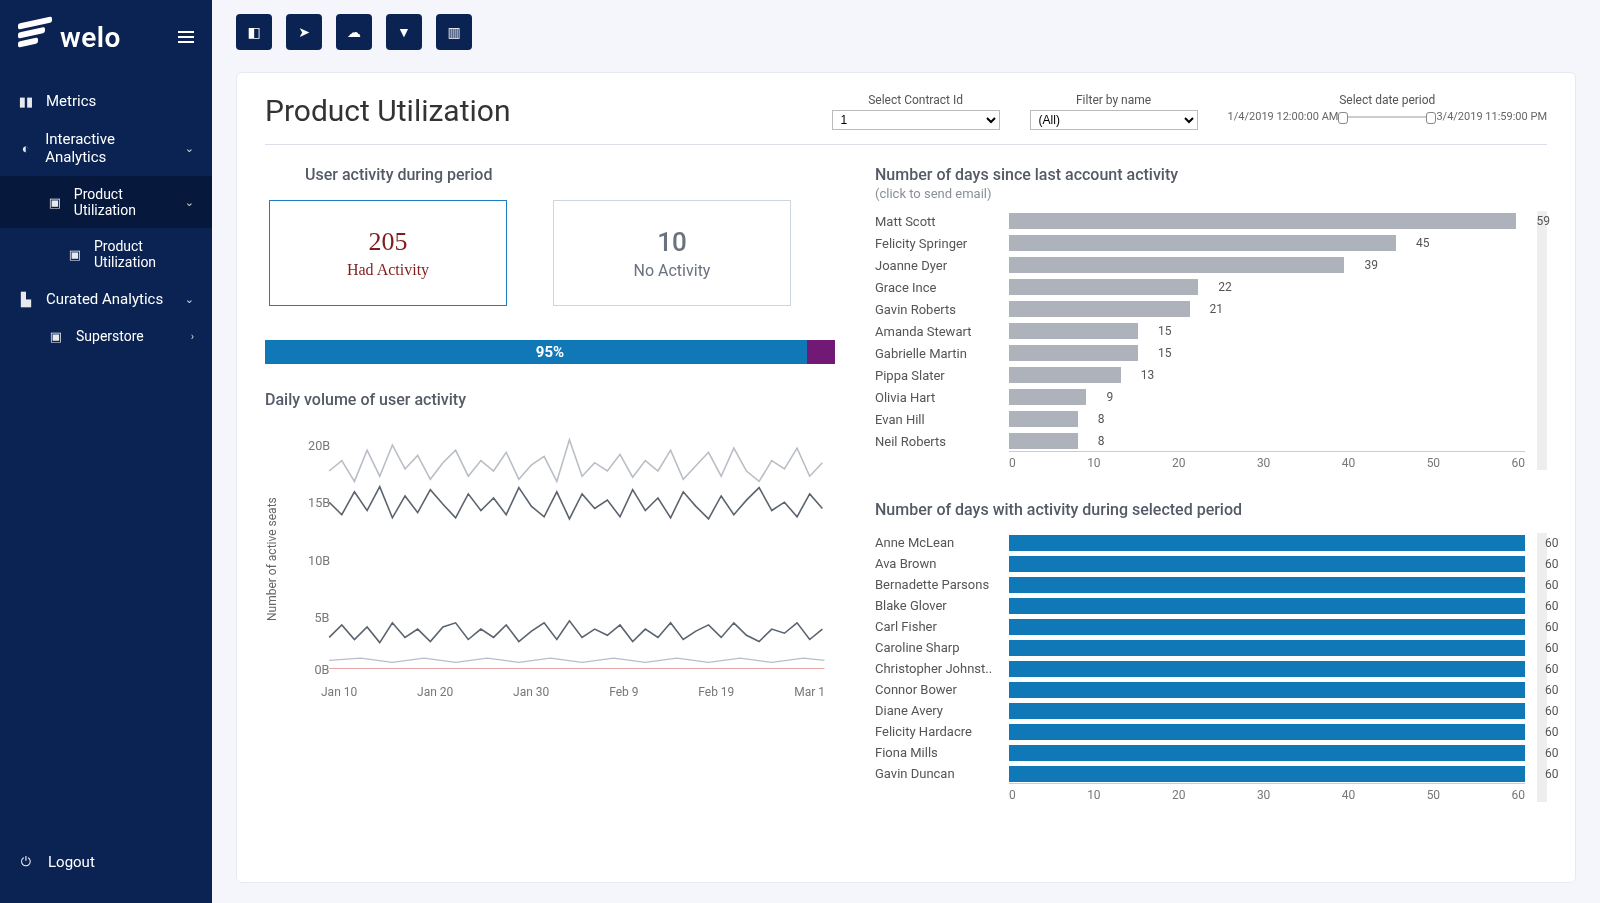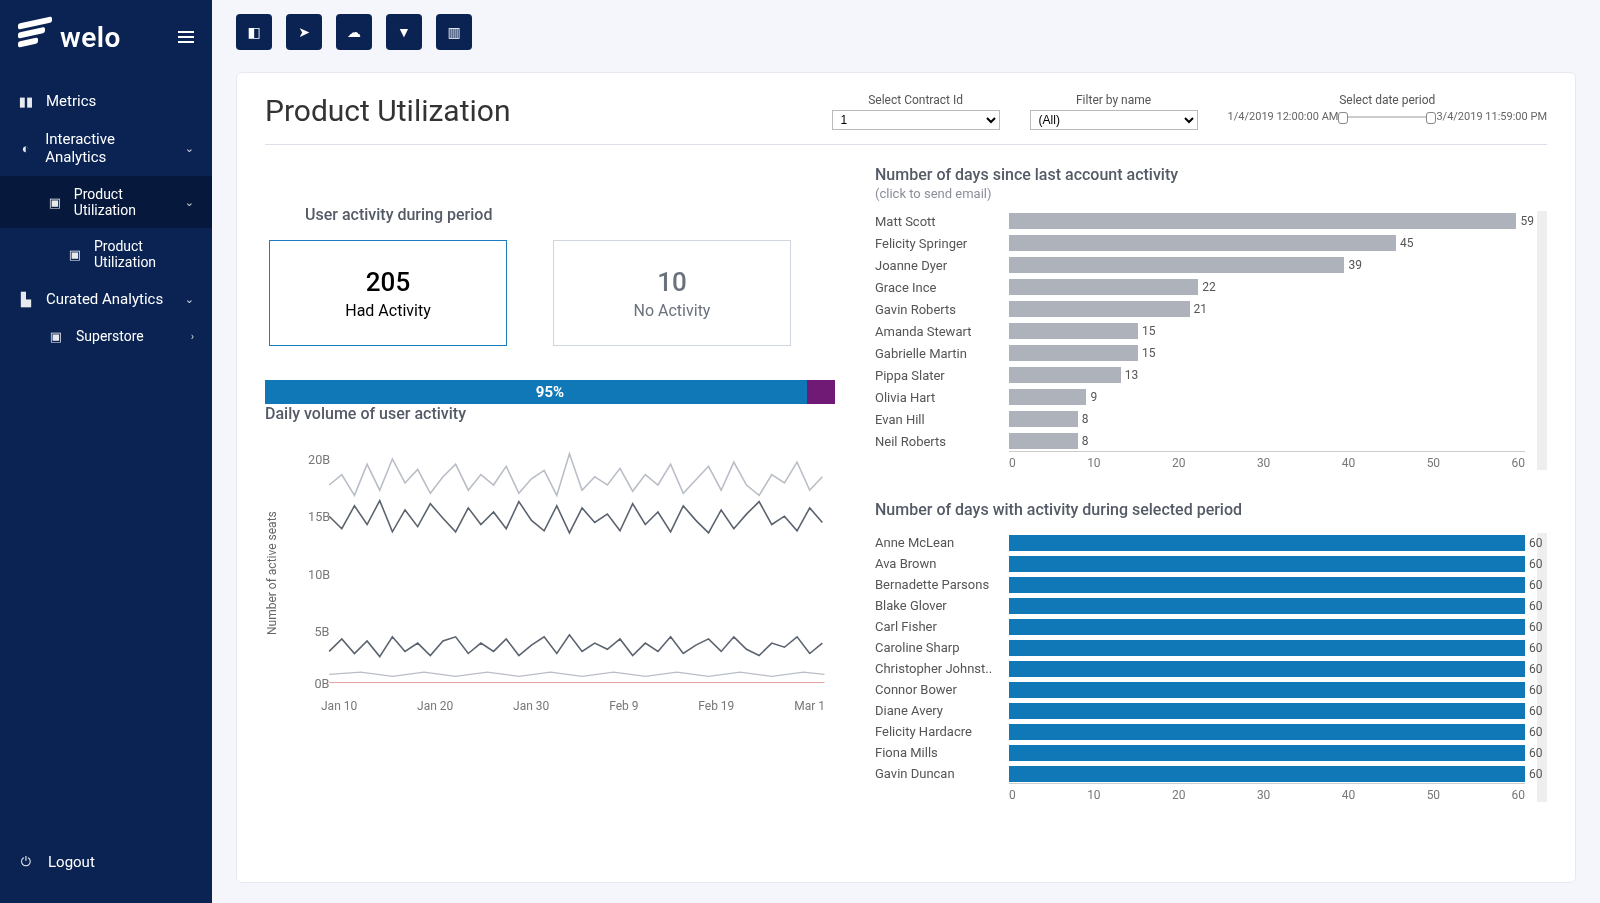--- a/index.html
+++ b/index.html
@@ -76,53 +76,53 @@
 }
 .date-range { display:flex; flex-direction:column; gap:3px; align-items:center;}
 .date-range label{font-size:12px;color:#555;}
 .date-track { display:flex; align-items:center; gap:4px; font-size:11px; color:#666;}
 .track-line{ width:90px; height:2px; background:#ccc; position:relative;}
 .track-line::before,.track-line::after{content:"";position:absolute;top:-4px;width:8px;height:10px;border:1px solid #888;border-radius:3px;background:#fff;}
 .track-line::before{left:-4px;}
 .track-line::after{right:-4px;}
 .hr { height:1px; background:#dde; margin:14px 0 20px 0;}
 .grid { display:grid; grid-template-columns: 570px 1fr; gap:40px; min-height:0;}
-.leftcol { display:flex; flex-direction:column; margin-top:40px;}
+.leftcol { display:flex; flex-direction:column; gap:26px;}
 .section-title{font-size:16px; color:#545b66; font-weight:500;}
 .section-sub{font-size:13px;color:#8a8f99; margin-top:2px;}
 .kpi-row { display:flex; gap:46px; padding-left:4px;}
 .kpi-box {
   width:238px; height:106px; border:1px solid #cfd5df; display:flex; flex-direction:column;
   align-items:center; justify-content:center; gap:4px;
 }
 .kpi-box.blue{border-color:#1e7cc0;}
 .kpi-num{font-size:26px; font-weight:500;}
 .kpi-label{font-size:16px; font-weight:400;}
-.kpi-box.blue .kpi-num,.kpi-box.blue .kpi-label{color:#000000;}
+.kpi-box.blue .kpi-num,.kpi-box.blue .kpi-label{color:#7f1d1d;font-family:Liberation Serif, serif;}
 .kpi-box.gray .kpi-num,.kpi-box.gray .kpi-label{color:#6a727d;}
 .progress-wrap{margin-top:6px;}
 .progress-bar{height:24px;background:#701a75;position:relative;}
 .progress-fill{position:absolute;inset:0;background:#1178b8;}
 .progress-text{position:absolute;left:0;right:0;top:0;bottom:0;display:flex;align-items:center;justify-content:center;font-weight:700;color:#fff;font-size:15px;}
 .linechart-wrap{display:flex; gap:8px;}
 .y-axis-label{writing-mode:vertical-rl;transform:rotate(180deg);font-size:12px;color:#666;text-align:center;}
 .linechart{flex:1; position:relative;}
 .linechart svg{width:100%; height:260px; display:block;}
 .x-ticks,.y-ticks{font-size:12px;fill:#777;}
 .x-ticks-row{display:flex;justify-content:space-between;padding:6px 10px 0 34px;font-size:12px;color:#777;}
 .barchart { position:relative; }
 .bar-rows{display:flex;flex-direction:column;gap:2px;}
 .bar-row{display:flex;align-items:center;gap:8px;height:20px;}
 .bar-row.tight{height:19px;}
 .bar-name{width:126px;text-align:left;font-size:13px;color:#555;white-space:nowrap;overflow:hidden;text-overflow:ellipsis;}
 .bar-track{flex:1;position:relative;height:16px;}
 .bar-fill{position:absolute;left:0;top:0;bottom:0;}
 .bar-gray .bar-fill{background:#aeb3bb;}
 .bar-blue .bar-fill{background:#1178b8;}
-.bar-val{position:absolute;top:0;bottom:0;display:flex;align-items:center;font-size:12px;color:#555;padding-left:4px;}
+.bar-val{position:absolute;top:0;bottom:0;display:flex;align-items:center;font-size:12px;color:#555;padding-left:20px;}
 .bar-axis{display:flex;margin-left:134px;border-top:1px solid #ccc;padding-top:4px;font-size:12px;color:#777;justify-content:space-between;}
 .mini-scroll{width:10px;height:auto;background:#eee;margin-left:6px;}
 .rightcol{display:flex;flex-direction:column;gap:30px;min-width:0;}
 .chart-block{display:flex;gap:6px;}
 .chart-body{flex:1;min-width:0;}
 </style>
 </head>
 <body>
 
 <aside class="sidebar">

